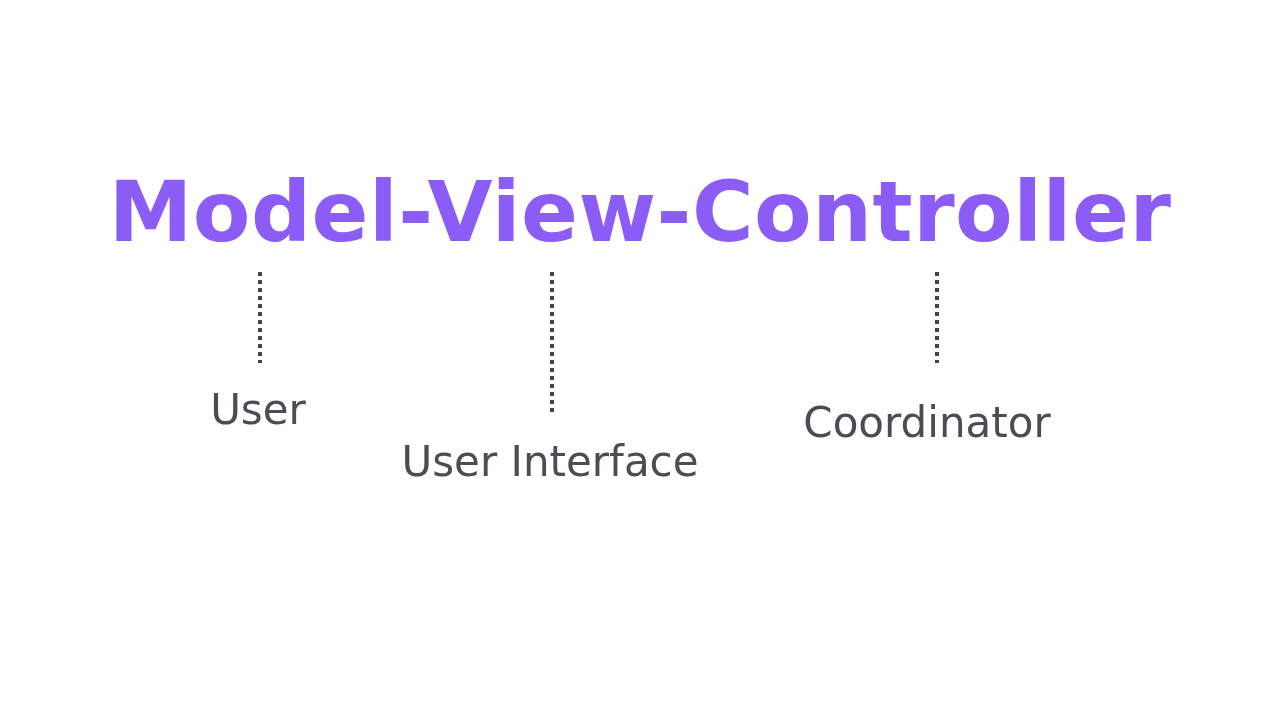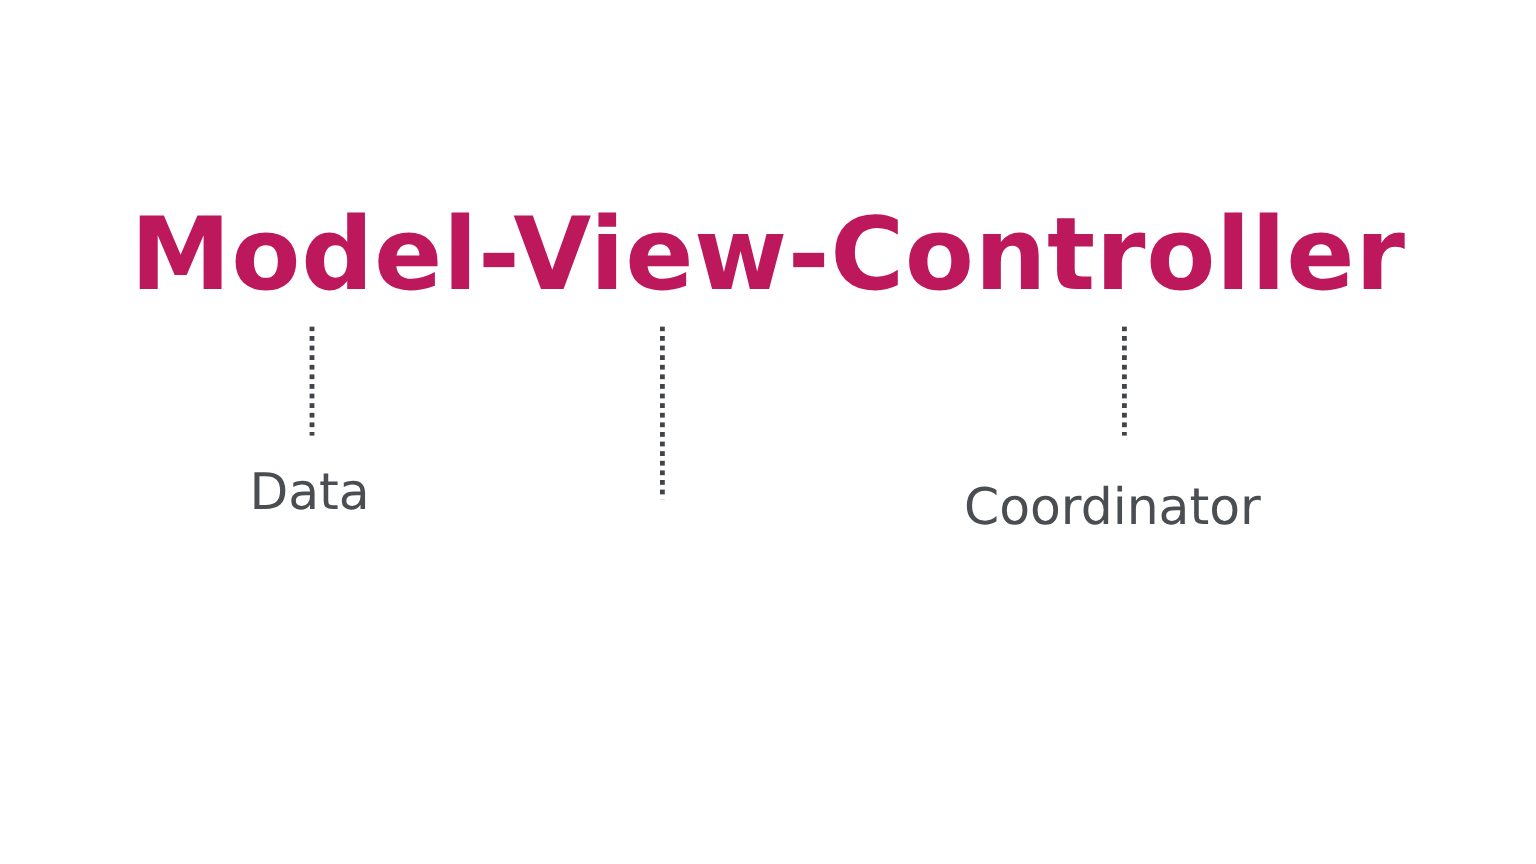--- a/index.html
+++ b/index.html
@@ -23,21 +23,21 @@
     position: absolute;
     left: 0;
     top: 160px;
     width: 1280px;
     text-align: center;
     font-family: "DejaVu Sans", sans-serif;
     font-weight: 700;
     font-size: 84px;
     letter-spacing: 0.5px;
     line-height: 104px;
-    color: #be185d;
+    color: #8b5cf6;
     white-space: nowrap;
   }
 
   
   .connector {
     position: absolute;
     width: 4px;
     background-image: linear-gradient(
         to bottom,
         #414549 0px,
@@ -70,16 +70,17 @@
 <body>
 
 <div id="slide">
 
   <div class="title">Model-View-Controller</div>
 
   <div class="connector c1"></div>
   <div class="connector c2"></div>
   <div class="connector c3"></div>
 
-  <div class="leaf-label l1">Data</div>
+  <div class="leaf-label l1">User</div>
+  <div class="leaf-label l2">User Interface</div>
   <div class="leaf-label l3">Coordinator</div>
 
 </div>
 
 </body></html>

